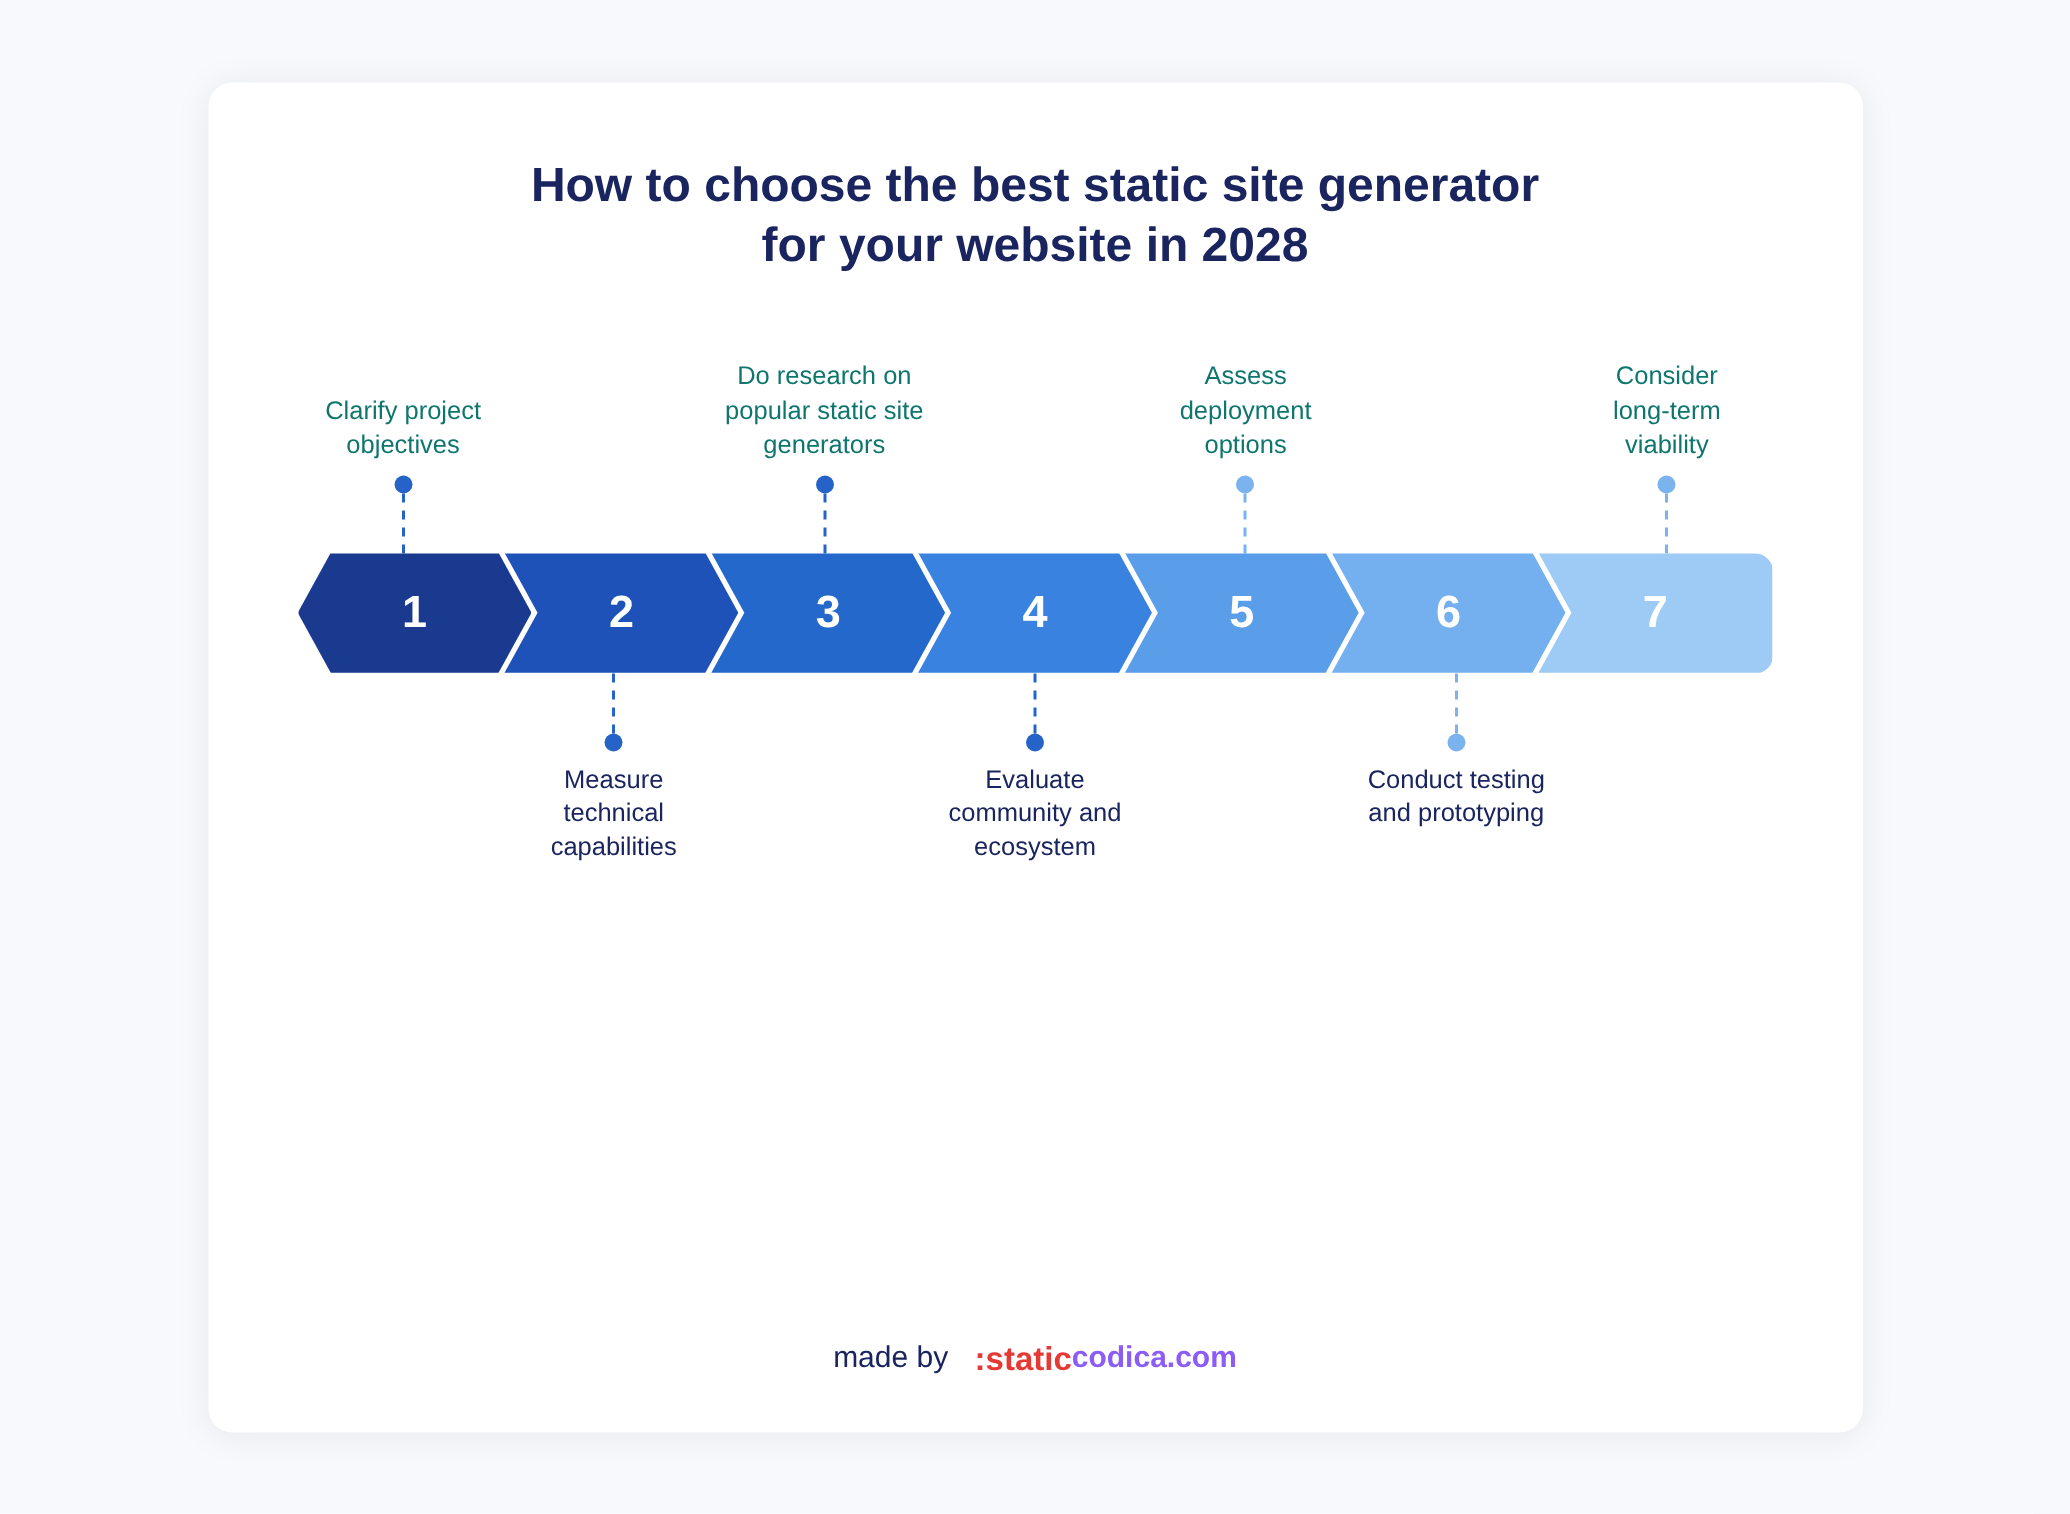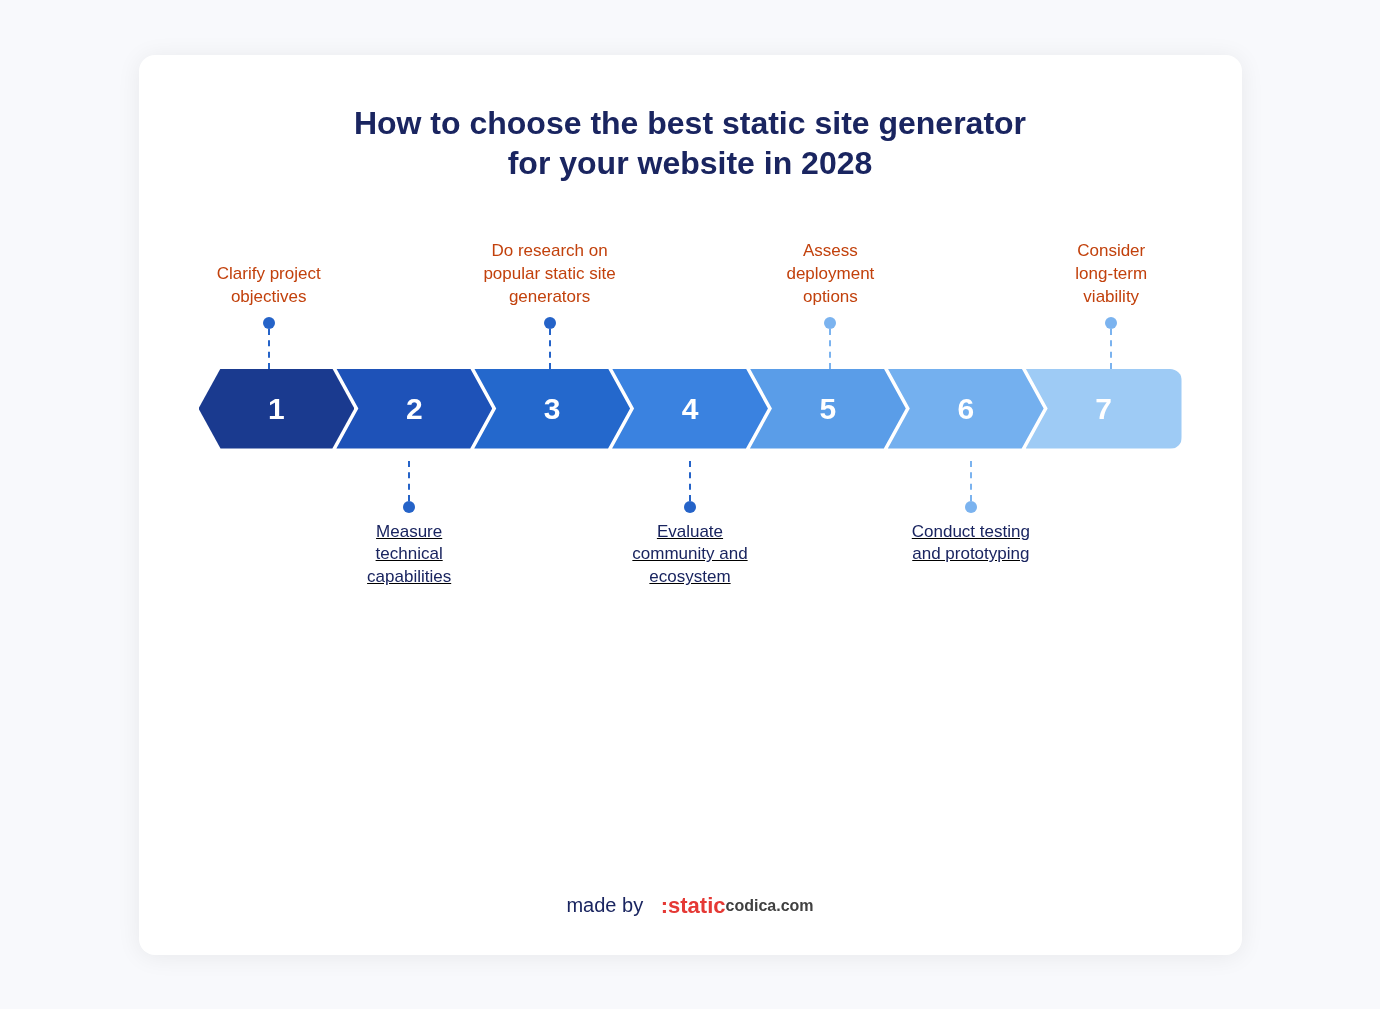--- a/index.html
+++ b/index.html
@@ -47,21 +47,21 @@
       justify-content: space-between;
       align-items: flex-end;
       padding: 0 0 0 0;
       margin-bottom: 0;
       position: relative;
       height: 130px;
     }
     .top-label {
       text-align: center;
       font-size: 17px;
-      color: #c2410c;
+      color: #0f766e;
       line-height: 1.35;
       flex: 1;
       display: flex;
       flex-direction: column;
       align-items: center;
       justify-content: flex-end;
       padding-bottom: 0;
     }
     .top-label.empty { flex: 1; }
     .dot-line-top {
@@ -154,22 +154,21 @@
       border-radius: 8px 0 0 8px;
     }
 
     
     .bottom-labels {
       display: flex;
       width: 100%;
       justify-content: center;
       align-items: flex-start;
       height: 140px;
-      margin-top: 12px;
-      text-decoration: underline;
+      margin-top: 0;
     }
     .bottom-label {
       text-align: center;
       font-size: 17px;
       color: #1a2560;
       line-height: 1.35;
       flex: 1;
       display: flex;
       flex-direction: column;
       align-items: center;
@@ -200,22 +199,22 @@
       align-items: center;
       gap: 6px;
     }
     .codica-brand {
       color: #e53935;
       font-weight: 700;
       font-size: 22px;
     }
     .colon { color: #e53935; font-weight: 700; }
     .website {
-      font-size: 16px;
-      color: #404040;
+      font-size: 20px;
+      color: #8b5cf6;
       font-weight: 600;
     }
   </style>
 </head>
 <body>
 
 <div class="card">
   <div class="title">
     <span>How to choose the best static site generator</span><br>
     <span>for your website in 2028</span>

